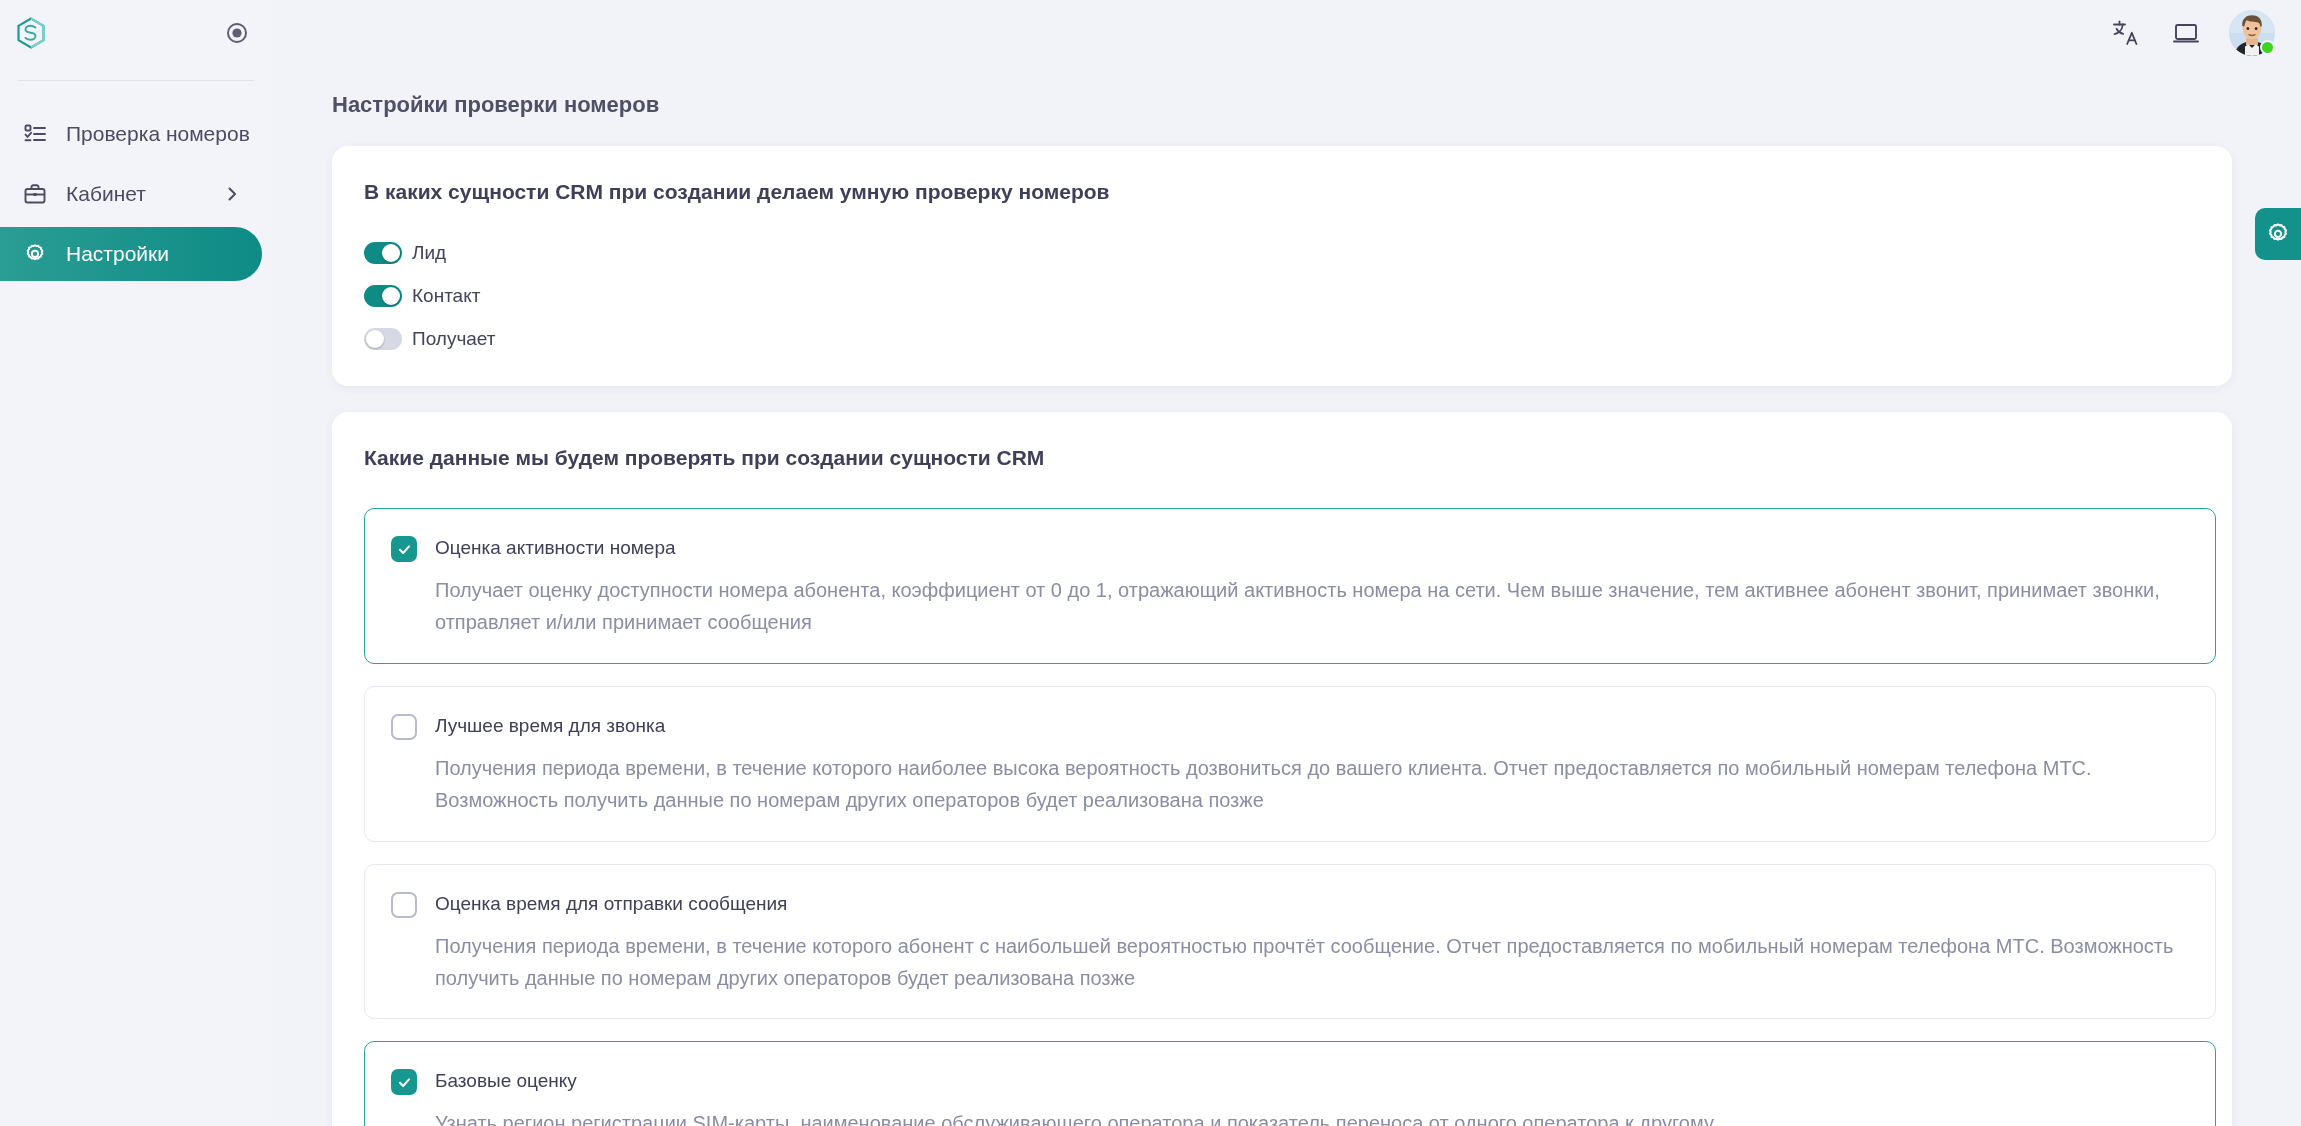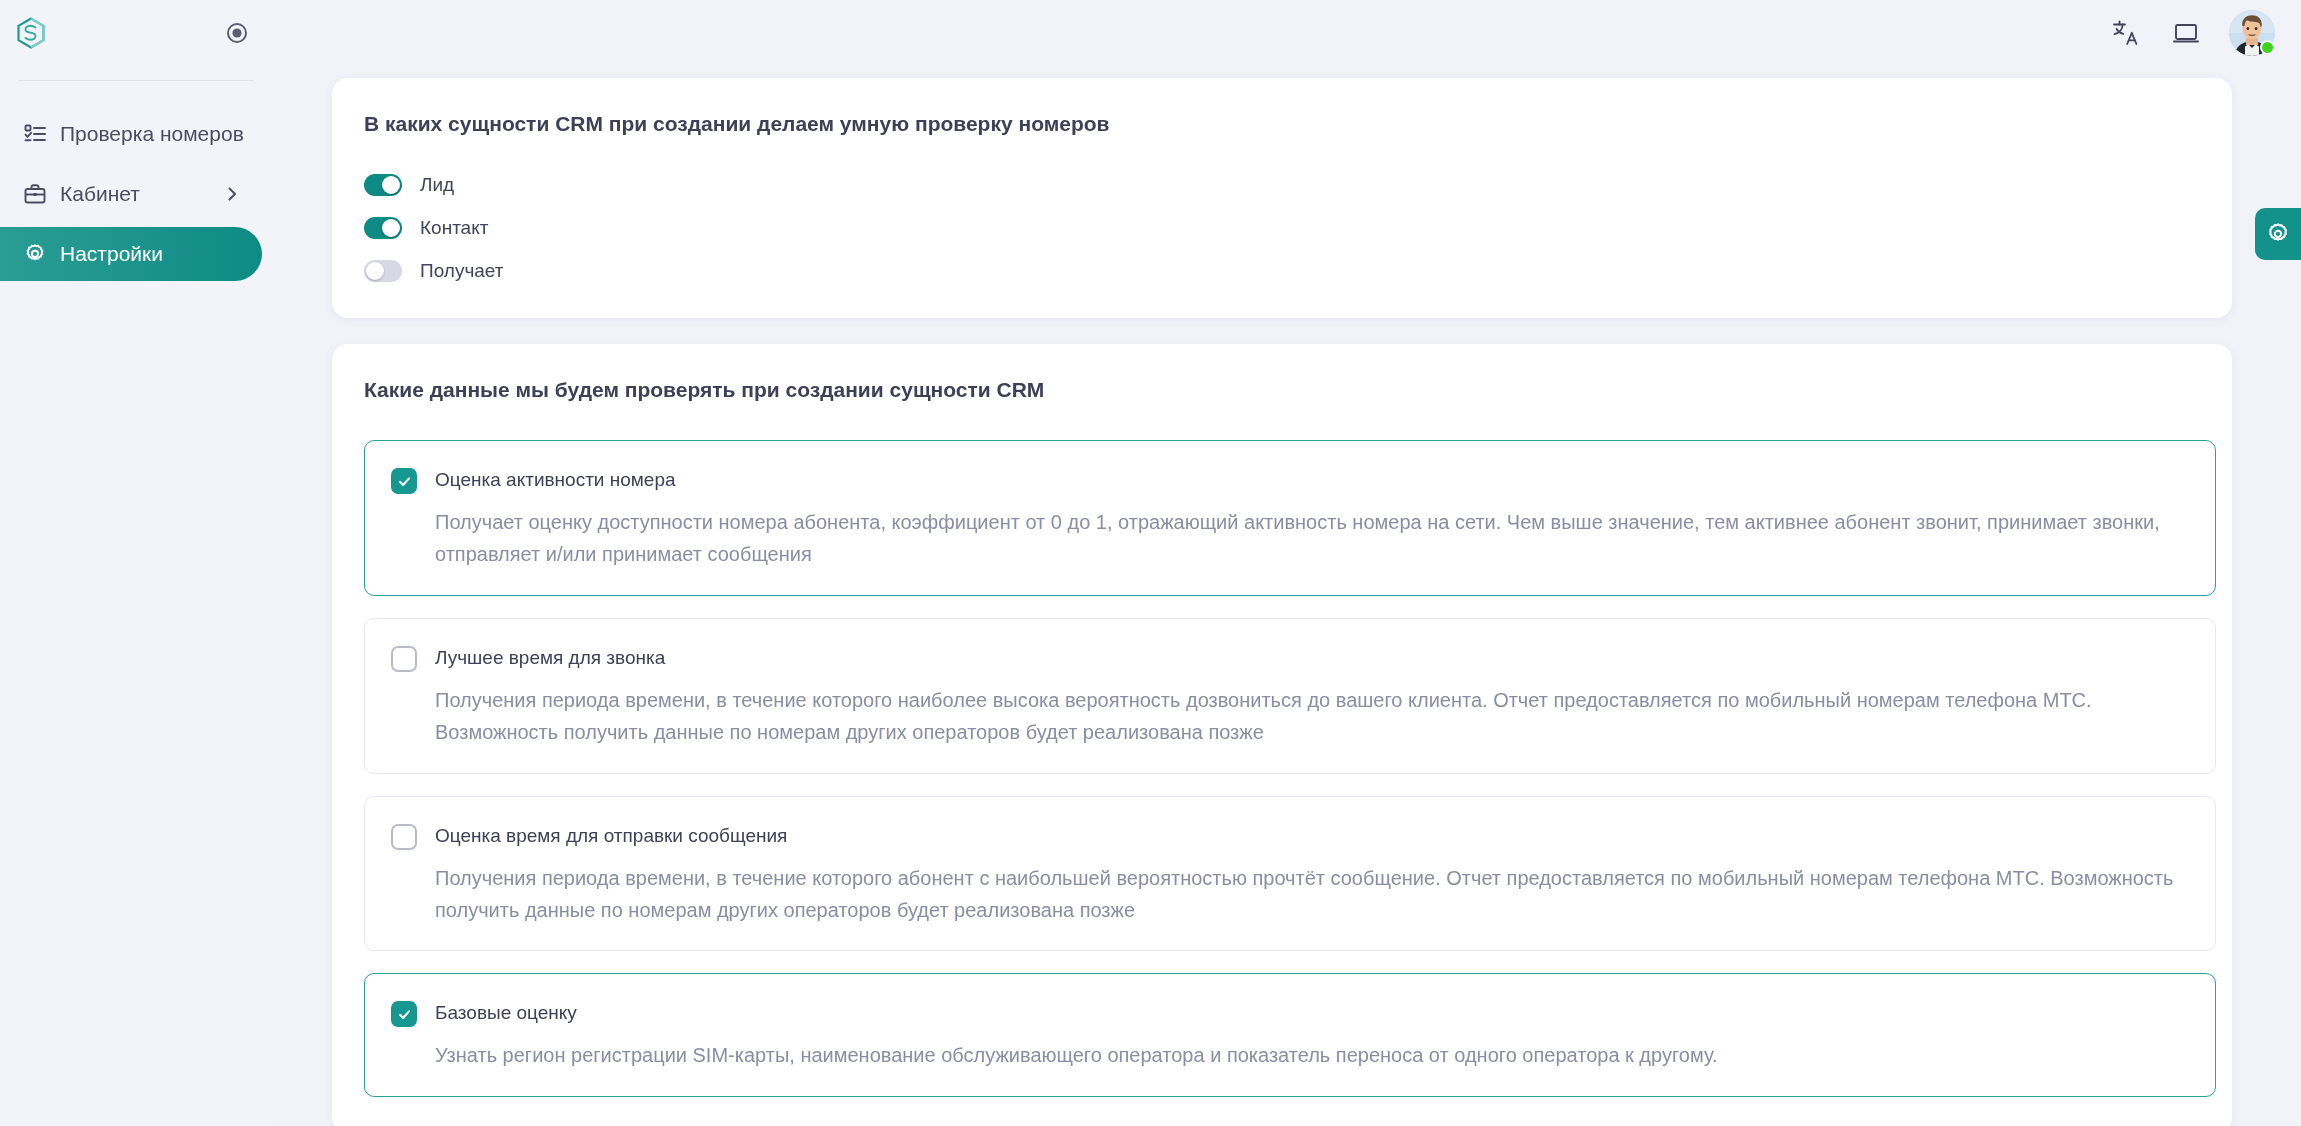--- a/index.html
+++ b/index.html
@@ -68,21 +68,21 @@
   .nav {
     margin-top: 26px;
     padding-right: 10px;
   }
 
   .nav-item {
     display: flex;
     align-items: center;
     height: 54px;
     padding: 0 20px 0 22px;
-    gap: 12px;
+    gap: 18px;
     border-radius: 0 27px 27px 0;
     cursor: pointer;
     font-size: 21px;
     color: #4b4b63;
     position: relative;
     margin-bottom: 6px;
   }
 
   .nav-item .nav-ico {
     width: 26px;
@@ -189,21 +189,21 @@
   .card-title {
     font-size: 21px;
     color: #3f4058;
     margin-bottom: 38px;
   }
 
   
   .toggle-row {
     display: flex;
     align-items: center;
-    gap: 18px;
+    gap: 10px;
     margin-bottom: 21px;
     cursor: pointer;
     width: fit-content;
   }
   .toggle-row:last-child { margin-bottom: 0; }
 
   .switch {
     width: 38px;
     height: 22px;
     border-radius: 11px;
@@ -433,20 +433,21 @@
               <path d="M16 46v-9.5l3.4-2.2L23 38l3.6-3.7 3.4 2.2V46z" fill="#f2f2f2"></path>
             </g>
           </svg>
         </div>
         <span class="avatar-status"></span>
       </div>
     </header>
 
     <div class="content">
 
+      <h1 class="page-title">Настройки проверки номеров</h1>
 
       <section class="card">
         <h2 class="card-title">В каких сущности CRM при создании делаем умную проверку номеров</h2>
 
         <div class="toggle-row">
           <span class="switch on">
               <span class="knob"></span>
             </span>
           <span class="toggle-label">Лид</span>
         </div>

